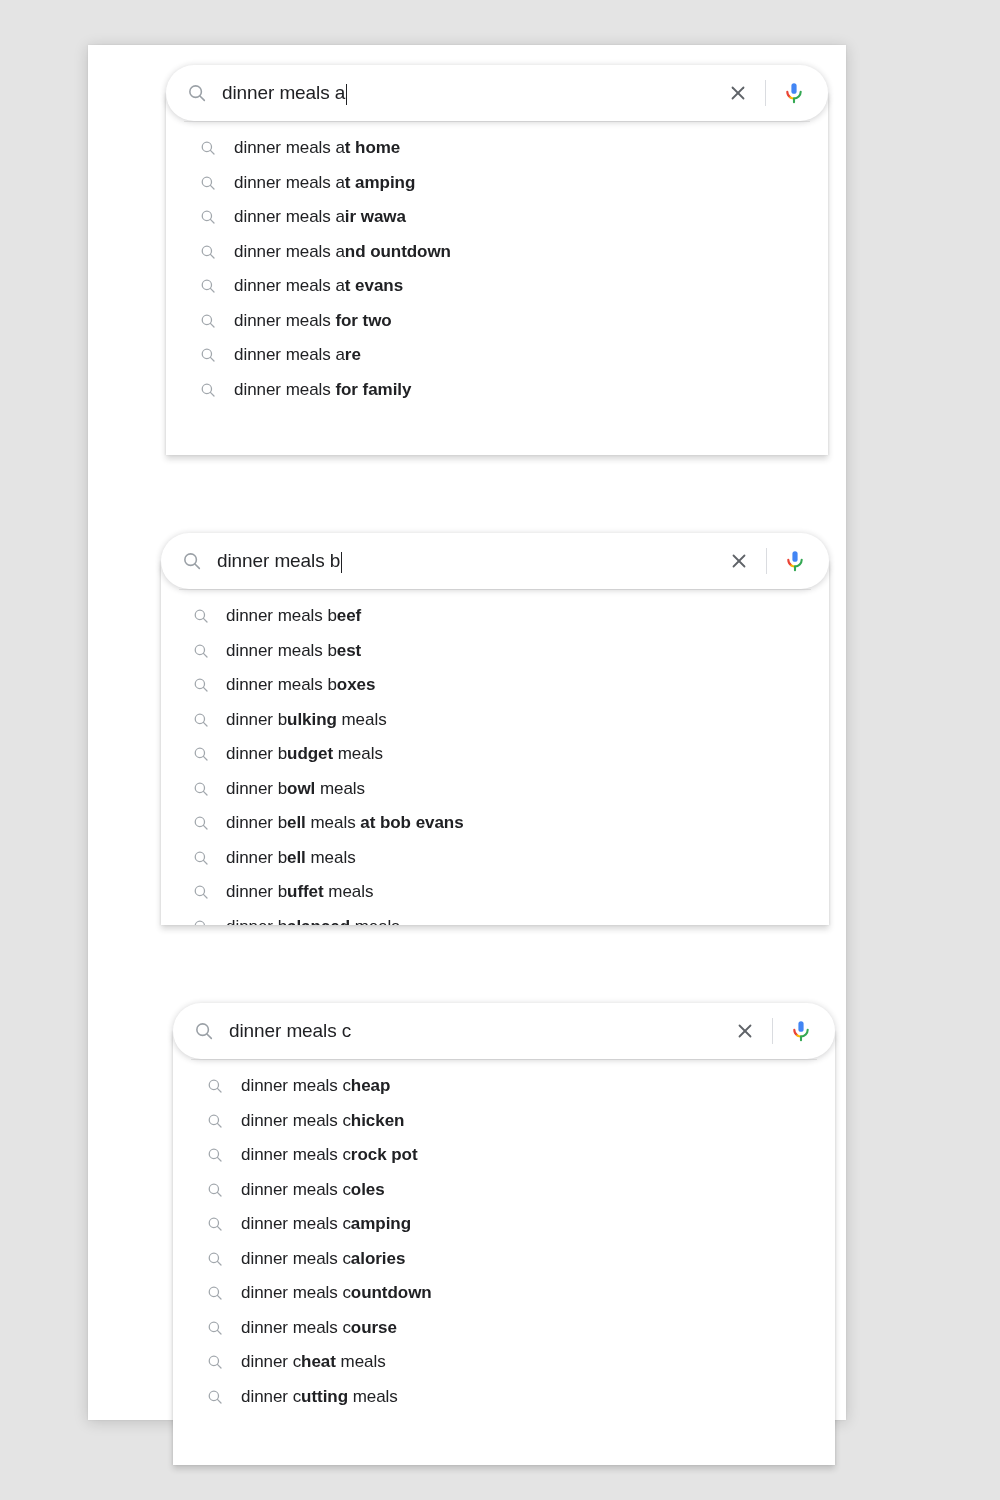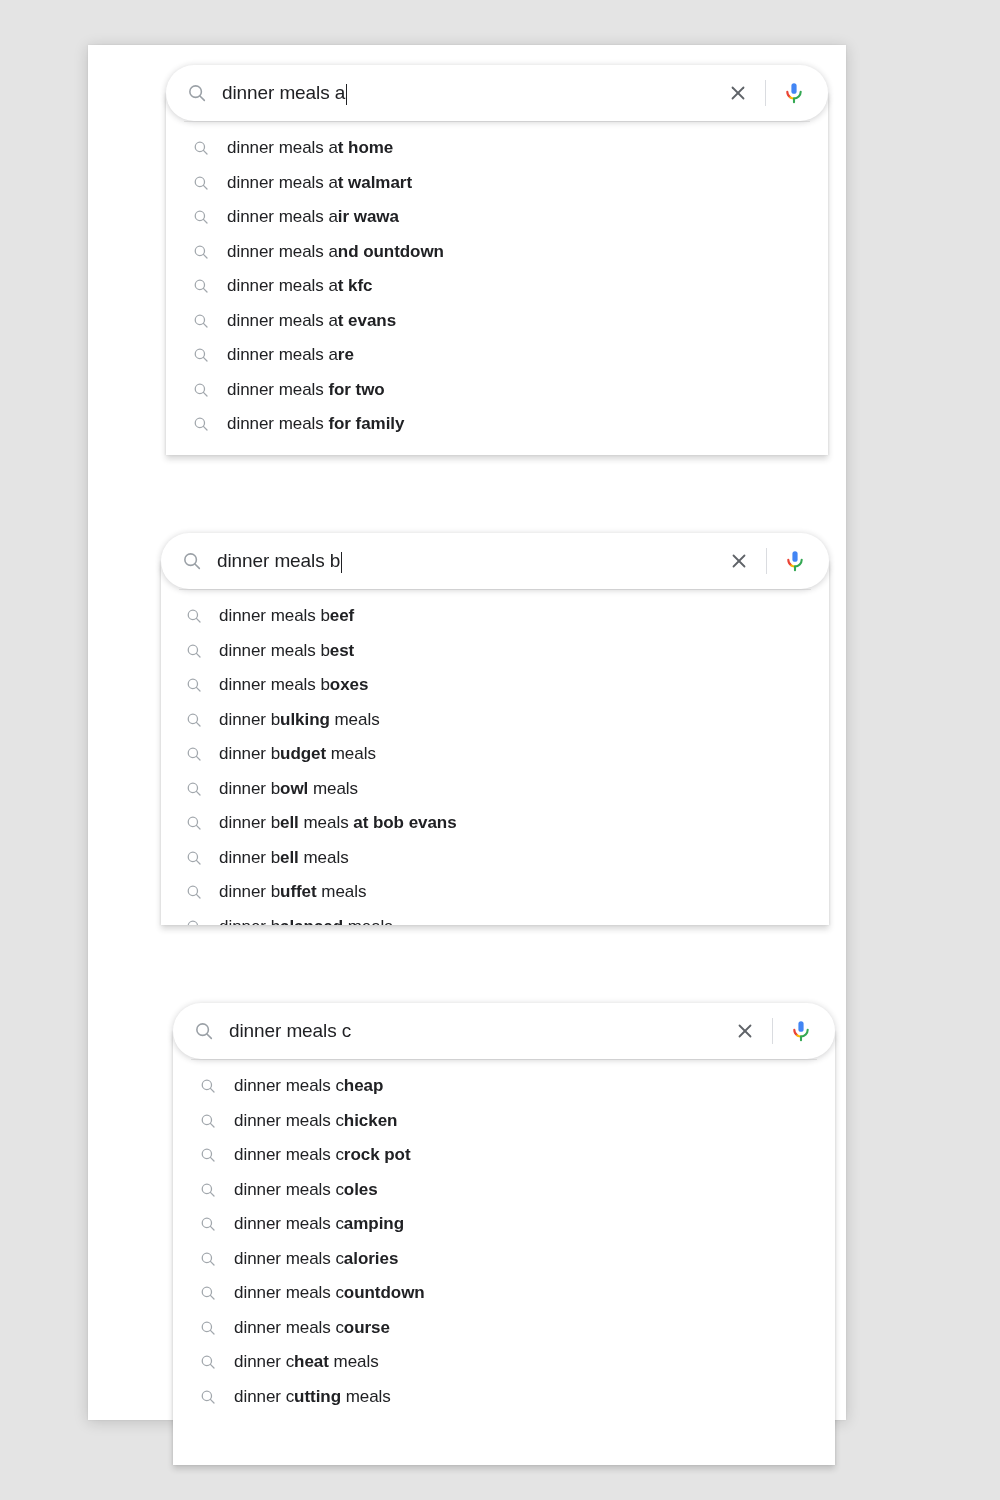--- a/index.html
+++ b/index.html
@@ -117,21 +117,21 @@
     overflow: hidden;
   }
   .suggestions::before {
     content: "";
     display: block;
     height: 1px;
     background: #ebebeb;
     margin: 0 18px 0 18px;
   }
   .sug-list {
-    padding: 9px 0 14px 8px;
+    padding: 9px 0 14px 15px;
   }
   .sug-row {
     display: flex;
     align-items: center;
     height: 34.5px;
     padding-left: 18px;
     cursor: pointer;
   }
   .sug-icon {
     flex: 0 0 auto;
@@ -198,63 +198,56 @@
                 <circle cx="10.5" cy="10.5" r="6.2" fill="none" stroke="#9aa0a6" stroke-width="1.7"></circle>
                 <line x1="15.2" y1="15.2" x2="20" y2="20" stroke="#9aa0a6" stroke-width="1.7" stroke-linecap="round"></line>
               </svg></span>
             <span class="sug-text">dinner meals a<b>t home</b></span>
           </div>
           <div class="sug-row">
             <span class="sug-icon"><svg viewBox="0 0 24 24" width="18" height="18">
                 <circle cx="10.5" cy="10.5" r="6.2" fill="none" stroke="#9aa0a6" stroke-width="1.7"></circle>
                 <line x1="15.2" y1="15.2" x2="20" y2="20" stroke="#9aa0a6" stroke-width="1.7" stroke-linecap="round"></line>
               </svg></span>
-            <span class="sug-text">dinner meals a<b>t walmart</b></span>
+            <span class="sug-text">dinner meals a<b>t amping</b></span>
           </div>
           <div class="sug-row">
             <span class="sug-icon"><svg viewBox="0 0 24 24" width="18" height="18">
                 <circle cx="10.5" cy="10.5" r="6.2" fill="none" stroke="#9aa0a6" stroke-width="1.7"></circle>
                 <line x1="15.2" y1="15.2" x2="20" y2="20" stroke="#9aa0a6" stroke-width="1.7" stroke-linecap="round"></line>
               </svg></span>
             <span class="sug-text">dinner meals a<b>ir wawa</b></span>
           </div>
           <div class="sug-row">
             <span class="sug-icon"><svg viewBox="0 0 24 24" width="18" height="18">
                 <circle cx="10.5" cy="10.5" r="6.2" fill="none" stroke="#9aa0a6" stroke-width="1.7"></circle>
                 <line x1="15.2" y1="15.2" x2="20" y2="20" stroke="#9aa0a6" stroke-width="1.7" stroke-linecap="round"></line>
               </svg></span>
             <span class="sug-text">dinner meals a<b>nd ountdown</b></span>
           </div>
           <div class="sug-row">
             <span class="sug-icon"><svg viewBox="0 0 24 24" width="18" height="18">
                 <circle cx="10.5" cy="10.5" r="6.2" fill="none" stroke="#9aa0a6" stroke-width="1.7"></circle>
                 <line x1="15.2" y1="15.2" x2="20" y2="20" stroke="#9aa0a6" stroke-width="1.7" stroke-linecap="round"></line>
               </svg></span>
-            <span class="sug-text">dinner meals a<b>t kfc</b></span>
-          </div>
-          <div class="sug-row">
-            <span class="sug-icon"><svg viewBox="0 0 24 24" width="18" height="18">
-                <circle cx="10.5" cy="10.5" r="6.2" fill="none" stroke="#9aa0a6" stroke-width="1.7"></circle>
-                <line x1="15.2" y1="15.2" x2="20" y2="20" stroke="#9aa0a6" stroke-width="1.7" stroke-linecap="round"></line>
-              </svg></span>
             <span class="sug-text">dinner meals a<b>t evans</b></span>
           </div>
           <div class="sug-row">
             <span class="sug-icon"><svg viewBox="0 0 24 24" width="18" height="18">
                 <circle cx="10.5" cy="10.5" r="6.2" fill="none" stroke="#9aa0a6" stroke-width="1.7"></circle>
                 <line x1="15.2" y1="15.2" x2="20" y2="20" stroke="#9aa0a6" stroke-width="1.7" stroke-linecap="round"></line>
               </svg></span>
+            <span class="sug-text">dinner meals <b>for two</b></span>
+          </div>
+          <div class="sug-row">
+            <span class="sug-icon"><svg viewBox="0 0 24 24" width="18" height="18">
+                <circle cx="10.5" cy="10.5" r="6.2" fill="none" stroke="#9aa0a6" stroke-width="1.7"></circle>
+                <line x1="15.2" y1="15.2" x2="20" y2="20" stroke="#9aa0a6" stroke-width="1.7" stroke-linecap="round"></line>
+              </svg></span>
             <span class="sug-text">dinner meals a<b>re</b></span>
-          </div>
-          <div class="sug-row">
-            <span class="sug-icon"><svg viewBox="0 0 24 24" width="18" height="18">
-                <circle cx="10.5" cy="10.5" r="6.2" fill="none" stroke="#9aa0a6" stroke-width="1.7"></circle>
-                <line x1="15.2" y1="15.2" x2="20" y2="20" stroke="#9aa0a6" stroke-width="1.7" stroke-linecap="round"></line>
-              </svg></span>
-            <span class="sug-text">dinner meals <b>for two</b></span>
           </div>
           <div class="sug-row">
             <span class="sug-icon"><svg viewBox="0 0 24 24" width="18" height="18">
                 <circle cx="10.5" cy="10.5" r="6.2" fill="none" stroke="#9aa0a6" stroke-width="1.7"></circle>
                 <line x1="15.2" y1="15.2" x2="20" y2="20" stroke="#9aa0a6" stroke-width="1.7" stroke-linecap="round"></line>
               </svg></span>
             <span class="sug-text">dinner meals <b>for family</b></span>
           </div>
         </div>
     </div>

